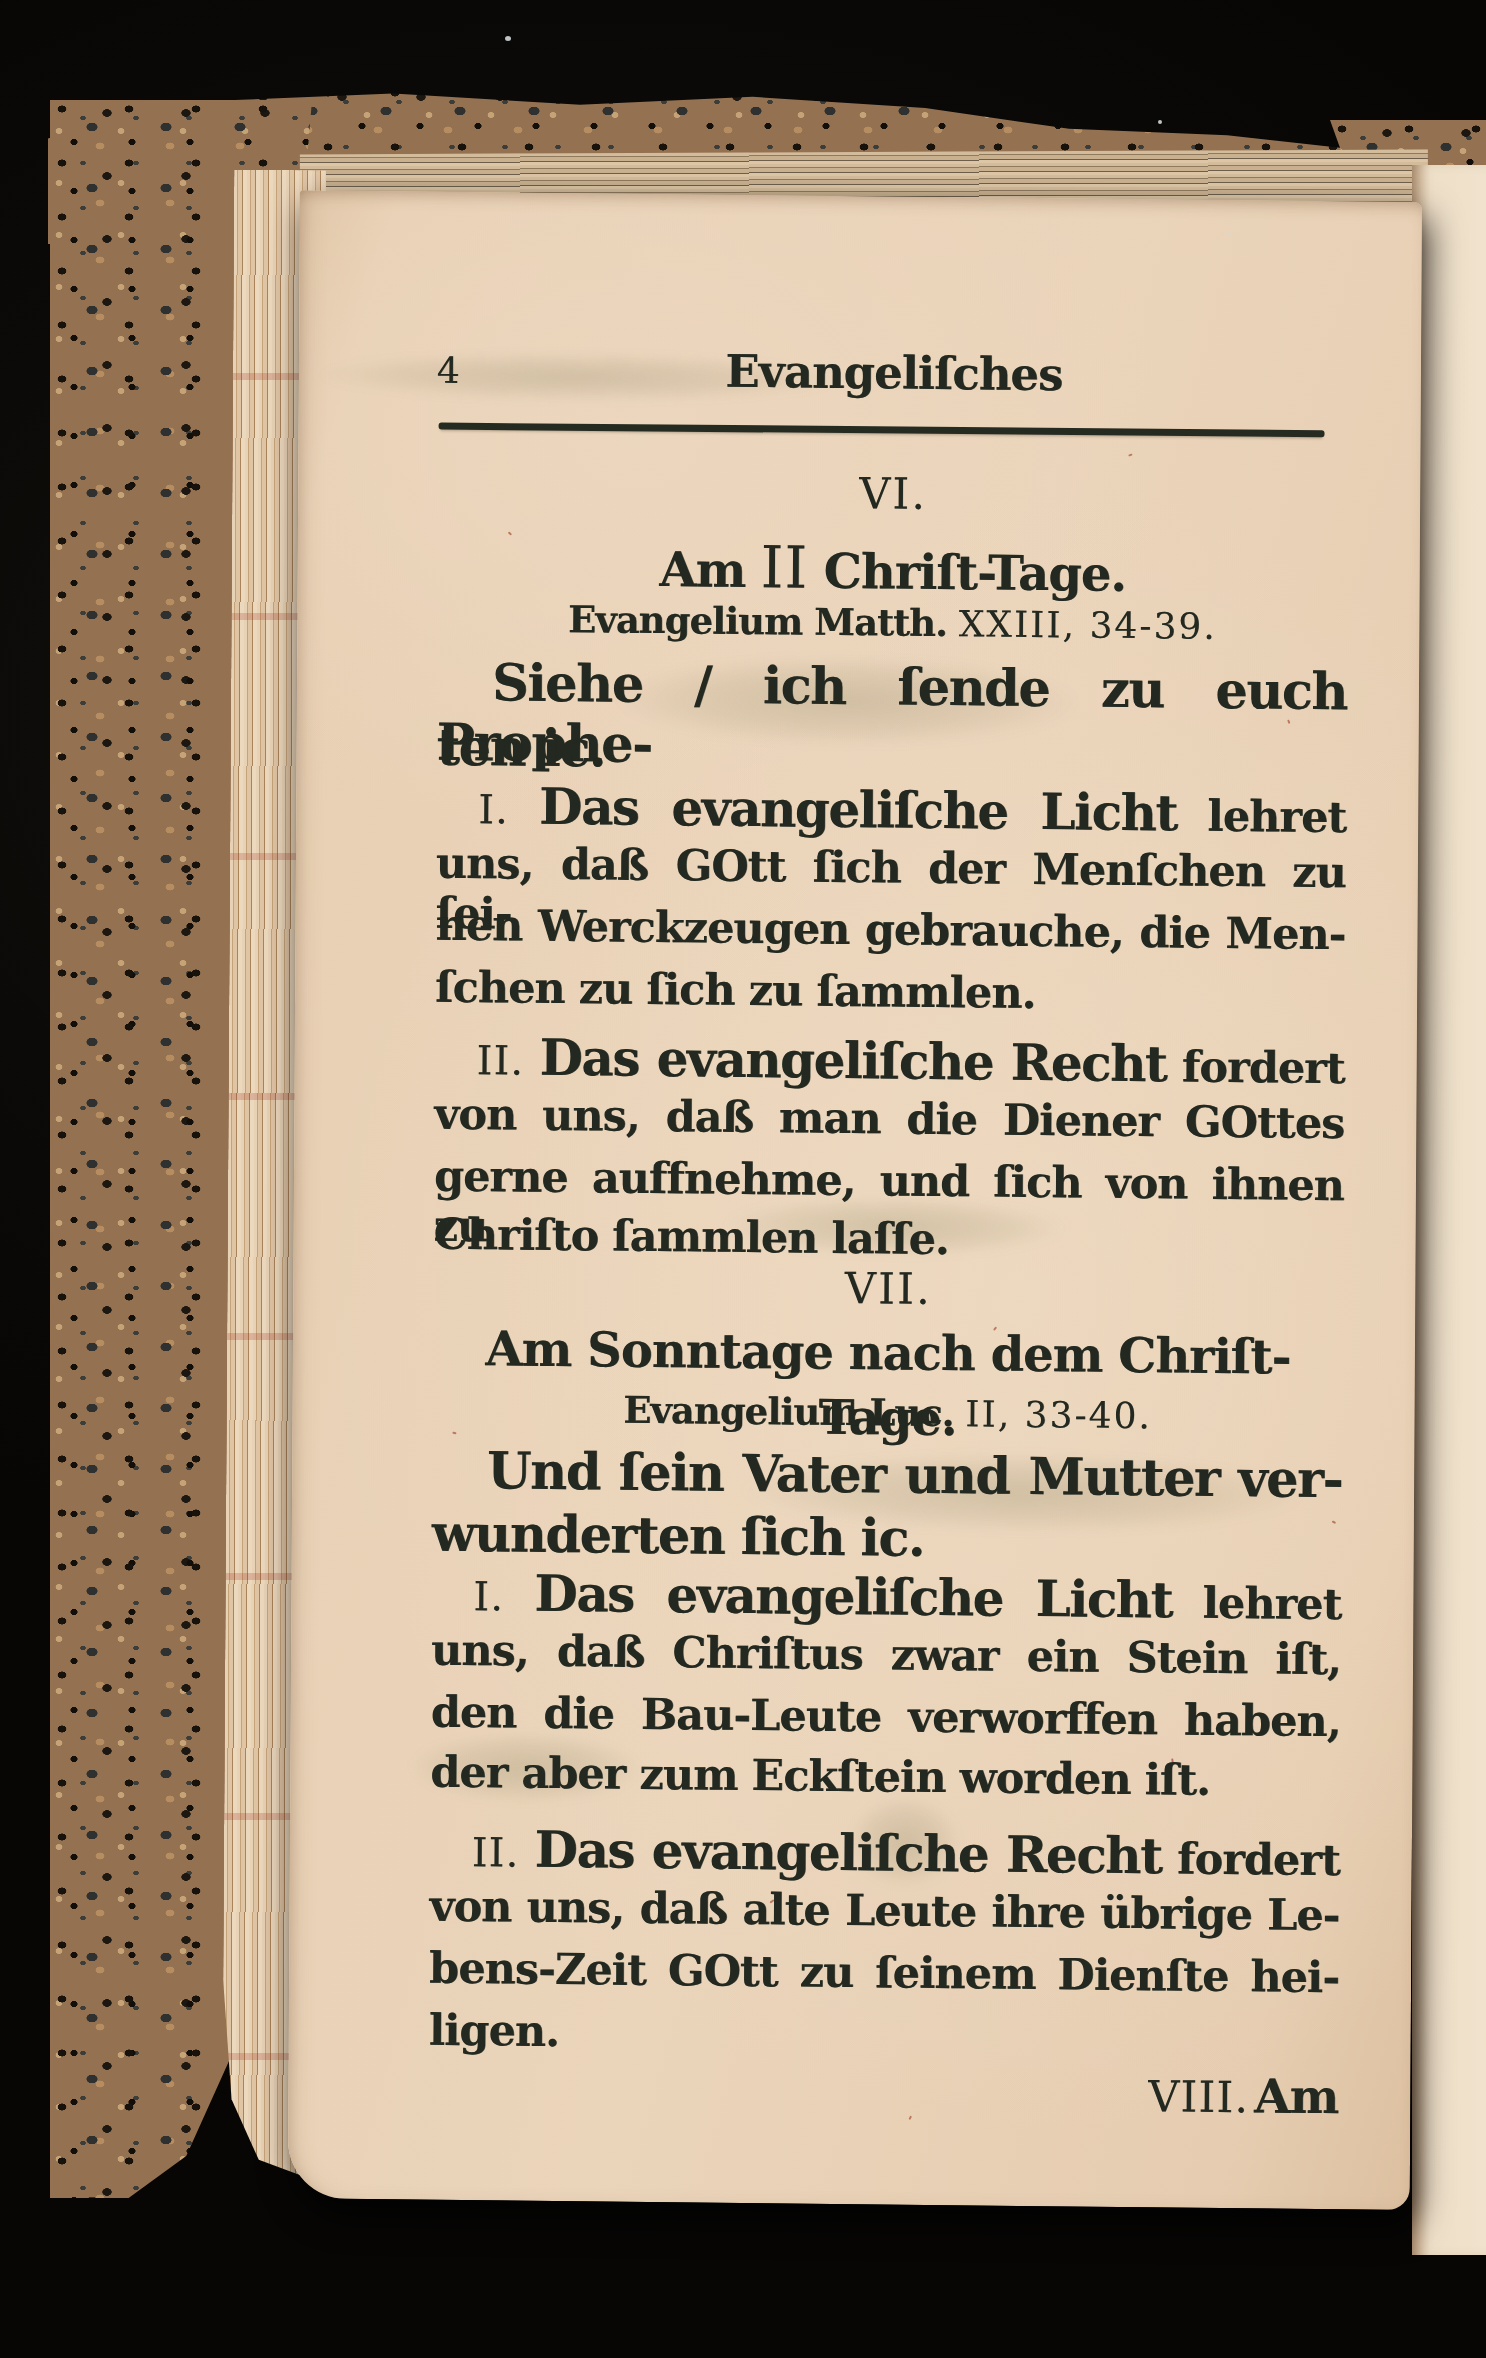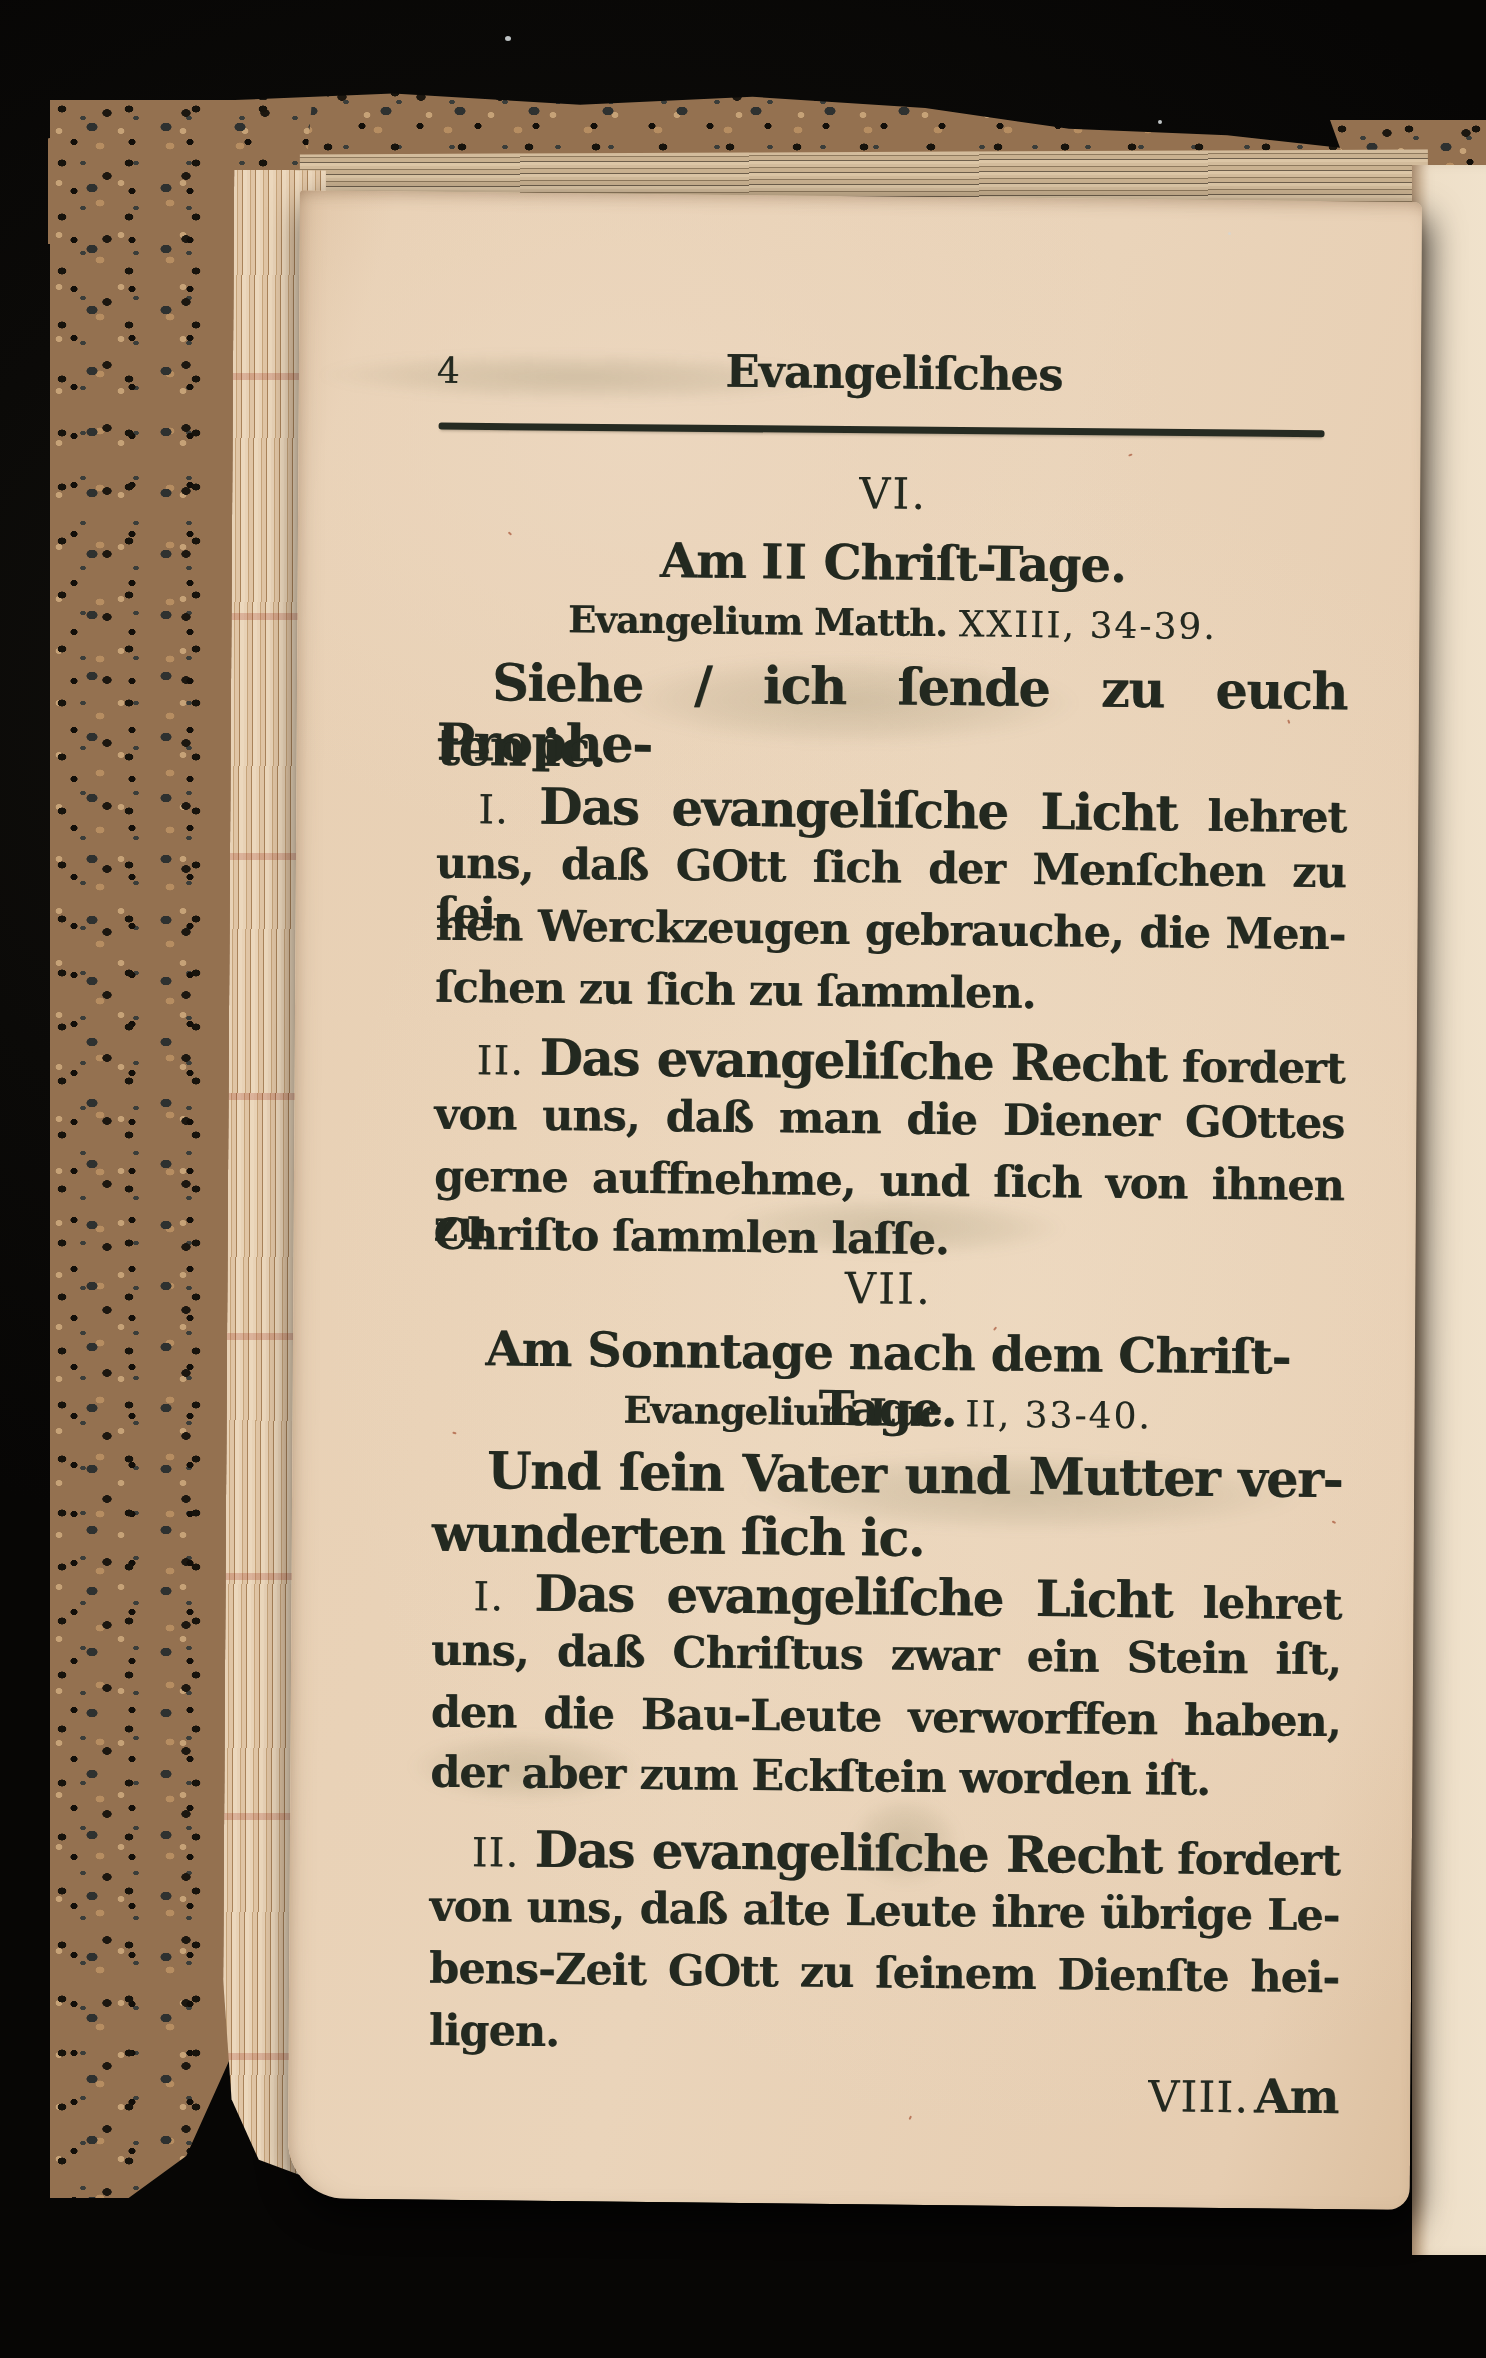--- a/index.html
+++ b/index.html
@@ -76,21 +76,21 @@
   .just{white-space:normal;text-align:justify;text-align-last:justify;}
   .center{white-space:normal;text-align:center;}
   .body-line{font-size:43px;}
   .peri{font-size:51px;letter-spacing:-1.5px;}
   .indent1{text-indent:55px;}
   .indent2{text-indent:42px;}
   .first-line .emph{font-size:50px;letter-spacing:-1.5px;}
   .first-line .marker{font-size:40px;}
   .sec-num{font-size:43px;letter-spacing:2px;}
   .sec-title{font-size:48px;}
-  .sec-title .roman{font-size:48px;font-weight:bold;}
+  .sec-title .roman{font-size:58px;}
   .ref{font-size:37px;}
   .ref .roman{font-size:36px;letter-spacing:2px;}
   .runhead{font-size:45px;}
   .pagenum{position:absolute;left:138px;top:0;font-size:36px;font-weight:400;letter-spacing:0;}
   .rule{position:absolute;left:140px;width:886px;height:7px;background:#262b22;border-radius:3px;transform:rotate(-.1deg);box-shadow:0 3px 3px -2px rgba(70,60,40,.4);}
   .catch{white-space:nowrap;text-align:right;}
   .catch .roman{font-size:43px;}
   .catch .frak{font-size:47px;}
   
   .ghost{position:absolute;border-radius:50%;filter:blur(5px);

